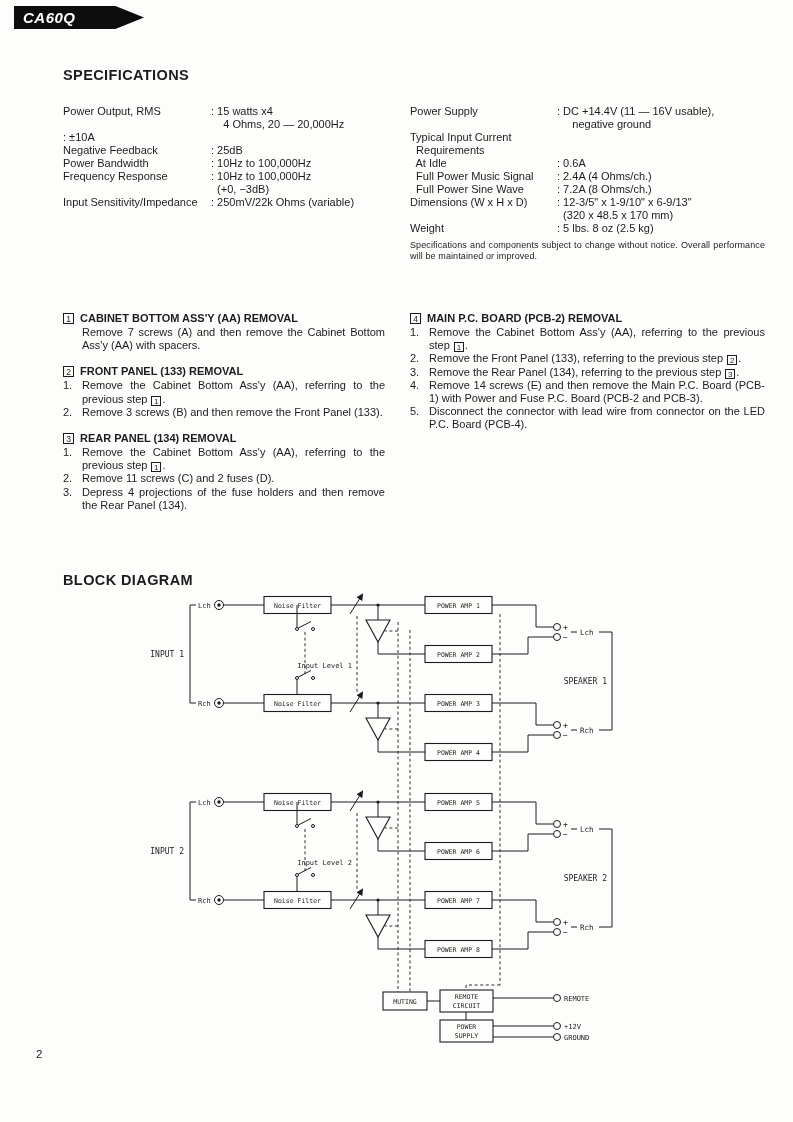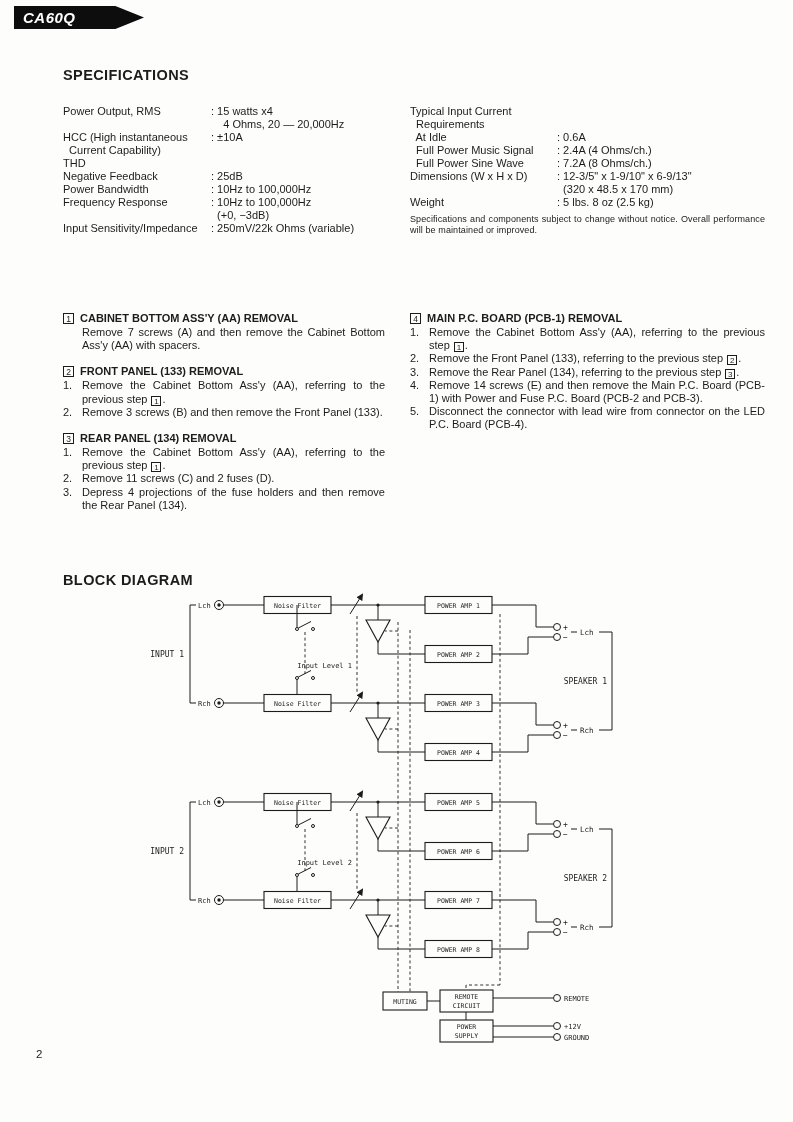--- a/index.html
+++ b/index.html
@@ -66,46 +66,48 @@
   <div class="specs">
     <div class="section-title">SPECIFICATIONS</div>
     <div class="spec-cols">
       <div class="spec-col-left">
         <div class="spec-item">
           <span class="spec-label">Power Output, RMS</span>
           <span class="spec-value">: 15 watts x4
     4 Ohms, 20 — 20,000Hz</span>
         </div>
         <div class="spec-item">
-          <span class="spec-label">HCC (High instantaneous
-  Current Capability)</span>
           <span class="spec-value">: ±10A</span>
         </div>
         <div class="spec-item">
-          <span class="spec-label">THD</span>
         </div>
         <div class="spec-item">
           <span class="spec-label">Negative Feedback</span>
           <span class="spec-value">: 25dB</span>
         </div>
         <div class="spec-item">
           <span class="spec-label">Power Bandwidth</span>
           <span class="spec-value">: 10Hz to 100,000Hz</span>
         </div>
         <div class="spec-item">
           <span class="spec-label">Frequency Response</span>
           <span class="spec-value">: 10Hz to 100,000Hz
   (+0, −3dB)</span>
         </div>
         <div class="spec-item">
           <span class="spec-label">Input Sensitivity/Impedance</span>
           <span class="spec-value">: 250mV/22k Ohms (variable)</span>
         </div>
       </div>
       <div class="spec-col-right">
+        <div class="spec-item">
+          <span class="spec-label">Power Supply</span>
+          <span class="spec-value">: DC +14.4V (11 — 16V usable),
+     negative ground</span>
+        </div>
         <div class="spec-item">
           <span class="spec-label">Typical Input Current
   Requirements</span>
           <span class="spec-value"></span>
         </div>
         <div class="spec-item">
           <span class="spec-label">  At Idle</span>
           <span class="spec-value">: 0.6A</span>
         </div>
         <div class="spec-item">
@@ -178,21 +180,21 @@
             <span class="step-text">Depress 4 projections of the fuse holders and then remove the Rear Panel (134).</span>
           </div>
         </div>
 
       </div>
       <div class="proc-col-right">
 
         <div class="proc-section">
           <div class="proc-head">
             <span class="boxnum-lg">4</span>
-            <span>MAIN P.C. BOARD (PCB-1) REMOVAL</span>
+            <span>MAIN P.C. BOARD (PCB-2) REMOVAL</span>
           </div>
           <div class="proc-step">
             <span>1.</span>
             <span class="step-text">Remove the Cabinet Bottom Ass'y (AA), referring to the previous step <span class="boxref">1</span>.</span>
           </div>
           <div class="proc-step">
             <span>2.</span>
             <span class="step-text">Remove the Front Panel (133), referring to the previous step <span class="boxref">2</span>.</span>
           </div>
           <div class="proc-step">

